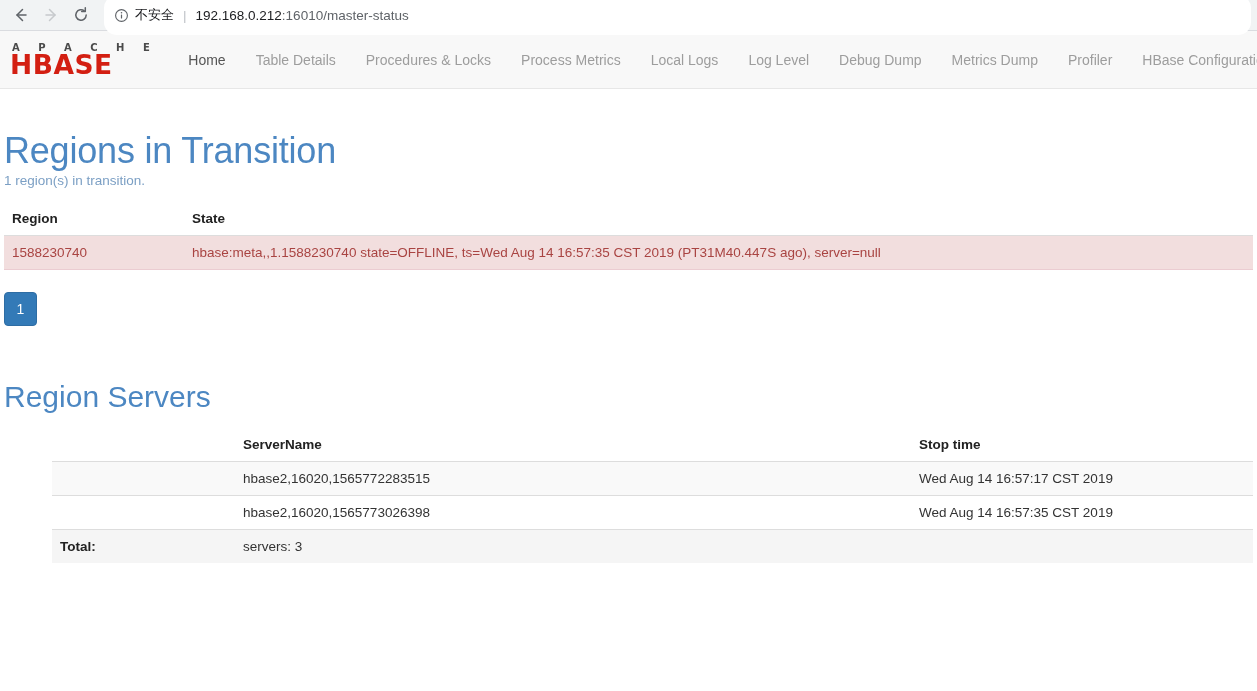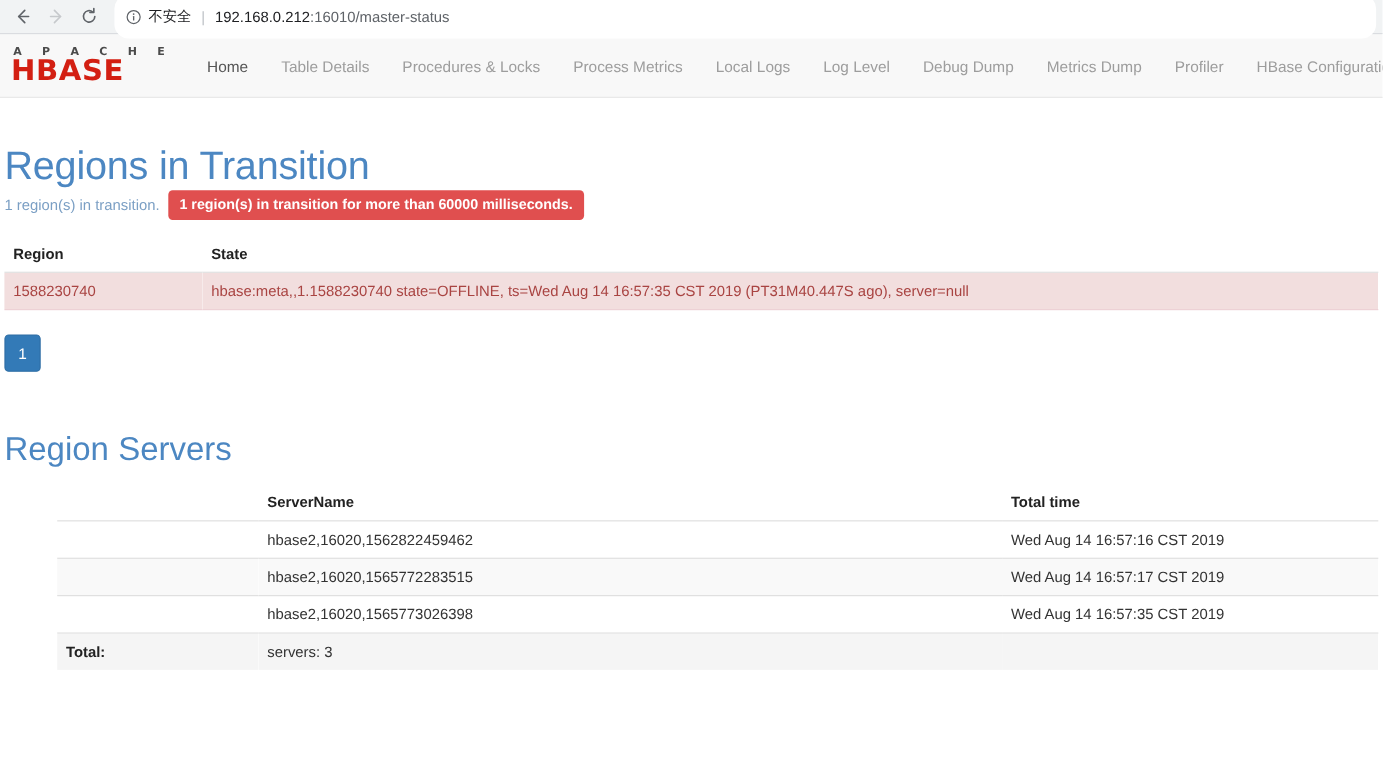--- a/index.html
+++ b/index.html
@@ -284,21 +284,20 @@
     <div class="hb-nav-item">HBase Configuration</div>
   </div>
 </div>
 
 <div class="content">
 
   <h1 class="page-h1">Regions in Transition</h1>
 
   <div class="rit-summary-line">
     <span class="rit-count">1 region(s) in transition.</span>
-    <span class="alert-danger-inline">1 region(s) in transition for more than 60000 milliseconds.</span>
   </div>
 
   <table class="hb-table rit-table">
     <thead>
       <tr>
         <th class="c-region">Region</th>
         <th>State</th>
       </tr>
     </thead>
     <tbody>
@@ -317,29 +316,24 @@
     <h2 class="page-h2">Region Servers</h2>
   </div>
 
 
   <div class="table-wide-wrap">
     <table class="hb-table dead-table">
       <thead>
         <tr>
           <th class="c-blank"></th>
           <th class="c-server">ServerName</th>
-          <th>Total time</th>
+          <th>Stop time</th>
         </tr>
       </thead>
       <tbody>
-        <tr>
-          <td class="c-blank"></td>
-          <td>hbase2,16020,1562822459462</td>
-          <td>Wed Aug 14 16:57:16 CST 2019</td>
-        </tr>
         <tr class="striped">
           <td class="c-blank"></td>
           <td>hbase2,16020,1565772283515</td>
           <td>Wed Aug 14 16:57:17 CST 2019</td>
         </tr>
         <tr>
           <td class="c-blank"></td>
           <td>hbase2,16020,1565773026398</td>
           <td>Wed Aug 14 16:57:35 CST 2019</td>
         </tr>

